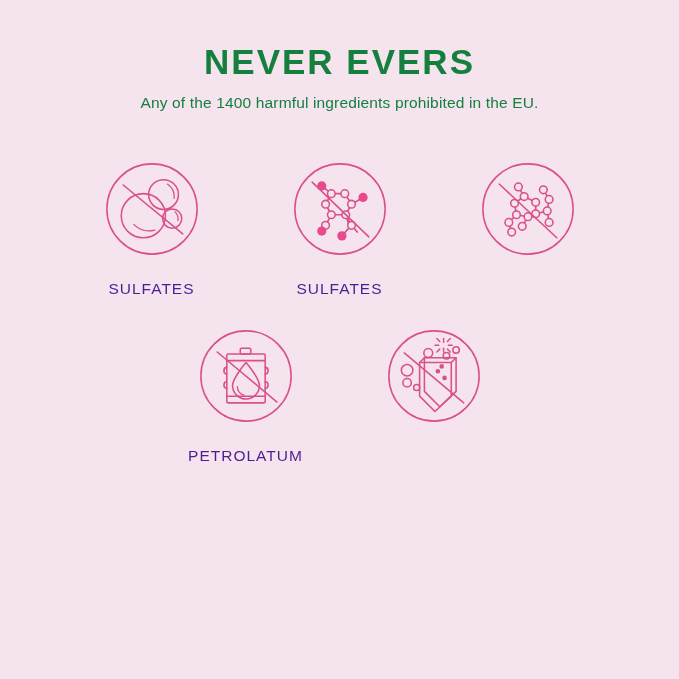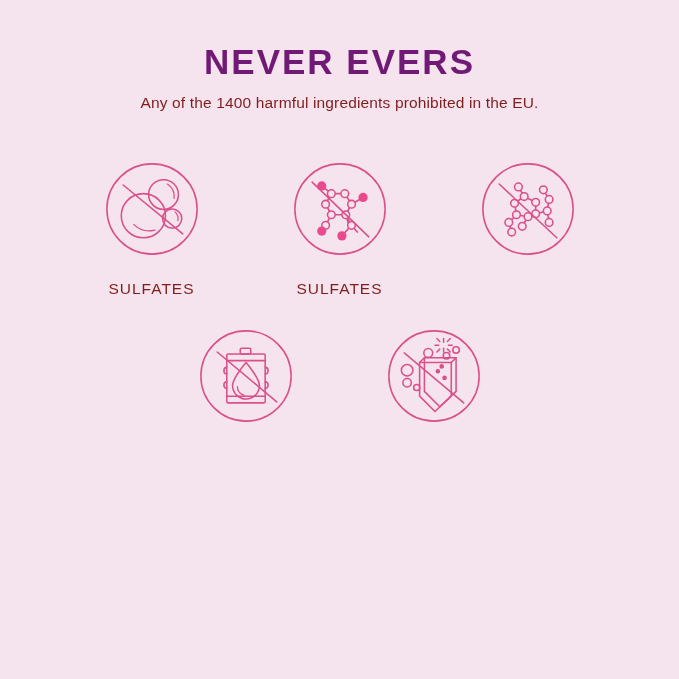--- a/index.html
+++ b/index.html
@@ -29,29 +29,29 @@
   .header {
     width: 100%;
     text-align: center;
     margin-top: 44px;
   }
 
   .title {
     font-size: 35px;
     font-weight: bold;
     letter-spacing: 2.0px;
-    color: #701a75;
+    color: #15803d;
     line-height: 1;
     margin: 0;
     font-family: "Liberation Sans", sans-serif;
   }
 
   .subtitle {
     font-size: 15.5px;
-    color: #7f1d1d;
+    color: #15803d;
     letter-spacing: 0.15px;
     margin: 15px 0 0 0;
     line-height: 1.2;
     font-family: "Liberation Sans", sans-serif;
   }
 
   .grid {
     width: 100%;
     margin-top: 48px;
   }
@@ -80,21 +80,21 @@
   .icon-wrap svg {
     display: block;
     width: 96px;
     height: 96px;
   }
 
   .cell-label {
     margin-top: 22px;
     font-size: 15.5px;
     letter-spacing: 1.0px;
-    color: #7f1d1d;
+    color: #4c1d95;
     text-align: center;
     line-height: 1.25;
     font-family: "Liberation Sans", sans-serif;
     white-space: pre-line;
   }
 </style>
 </head>
 <body>
 
 <div class="page">
@@ -215,20 +215,21 @@
             <line x1="30" y1="71" x2="70" y2="71"></line>
             <path d="M30 41 q-3 0 -3 3.5 t3 3.5"></path>
             <path d="M30 56 q-3 0 -3 3.5 t3 3.5"></path>
             <path d="M70 41 q3 0 3 3.5 t-3 3.5"></path>
             <path d="M70 56 q3 0 3 3.5 t-3 3.5"></path>
             <path d="M50 36 C50 36 36 52 36 60 a14 14 0 0 0 28 0 C64 52 50 36 50 36 Z"></path>
             <path d="M41 61 a9 9 0 0 0 7 9" stroke-width="1.3"></path>
             <line x1="20" y1="25" x2="82" y2="77"></line>
           </svg>
         </div>
+        <div class="cell-label">PETROLATUM</div>
       </div>
 
       <div class="cell">
         <div class="icon-wrap">
           <svg viewBox="0 0 100 100" xmlns="http://www.w3.org/2000/svg" fill="none" stroke="#d9508a" stroke-width="1.6" stroke-linecap="round" stroke-linejoin="round">
             <circle cx="50" cy="50" r="47"></circle>
             <path d="M40 31 L73 31 L73 66 L56 82 L40 66 Z"></path>
             <path d="M35 36 L68 36 L68 71 L51 87 L35 71 Z"></path>
             <line x1="35" y1="36" x2="40" y2="31"></line>
             <line x1="68" y1="36" x2="73" y2="31"></line>

